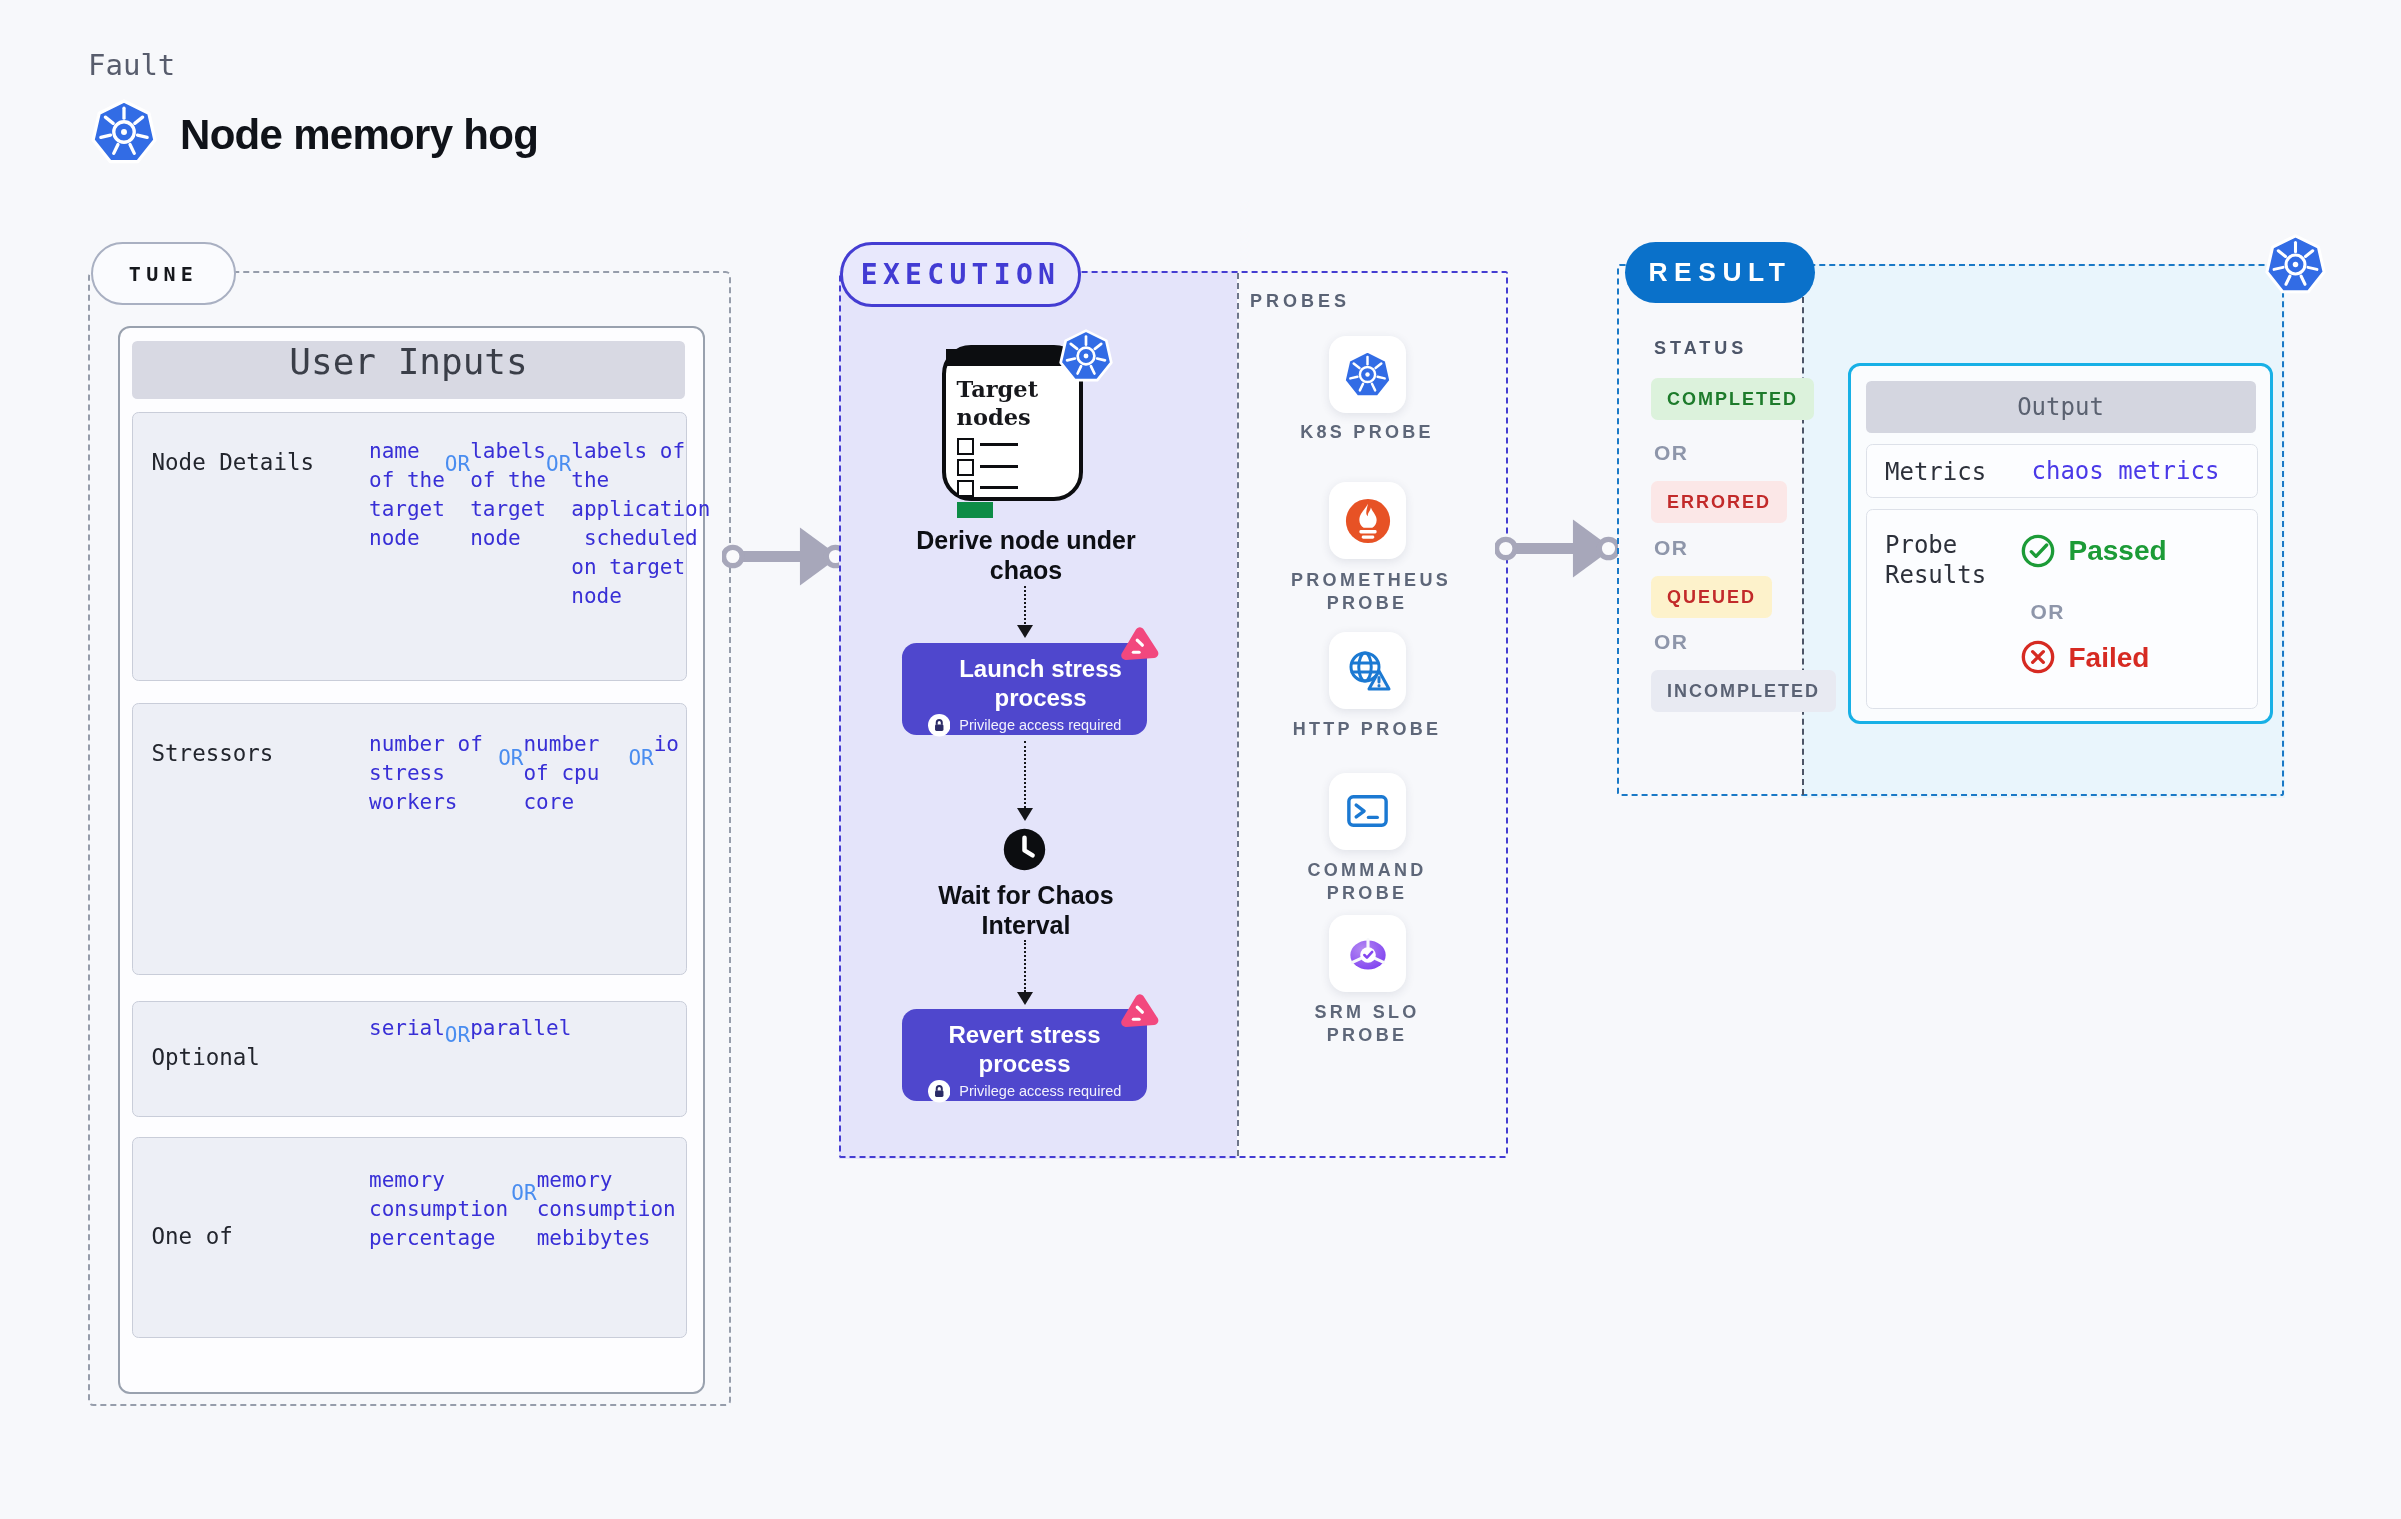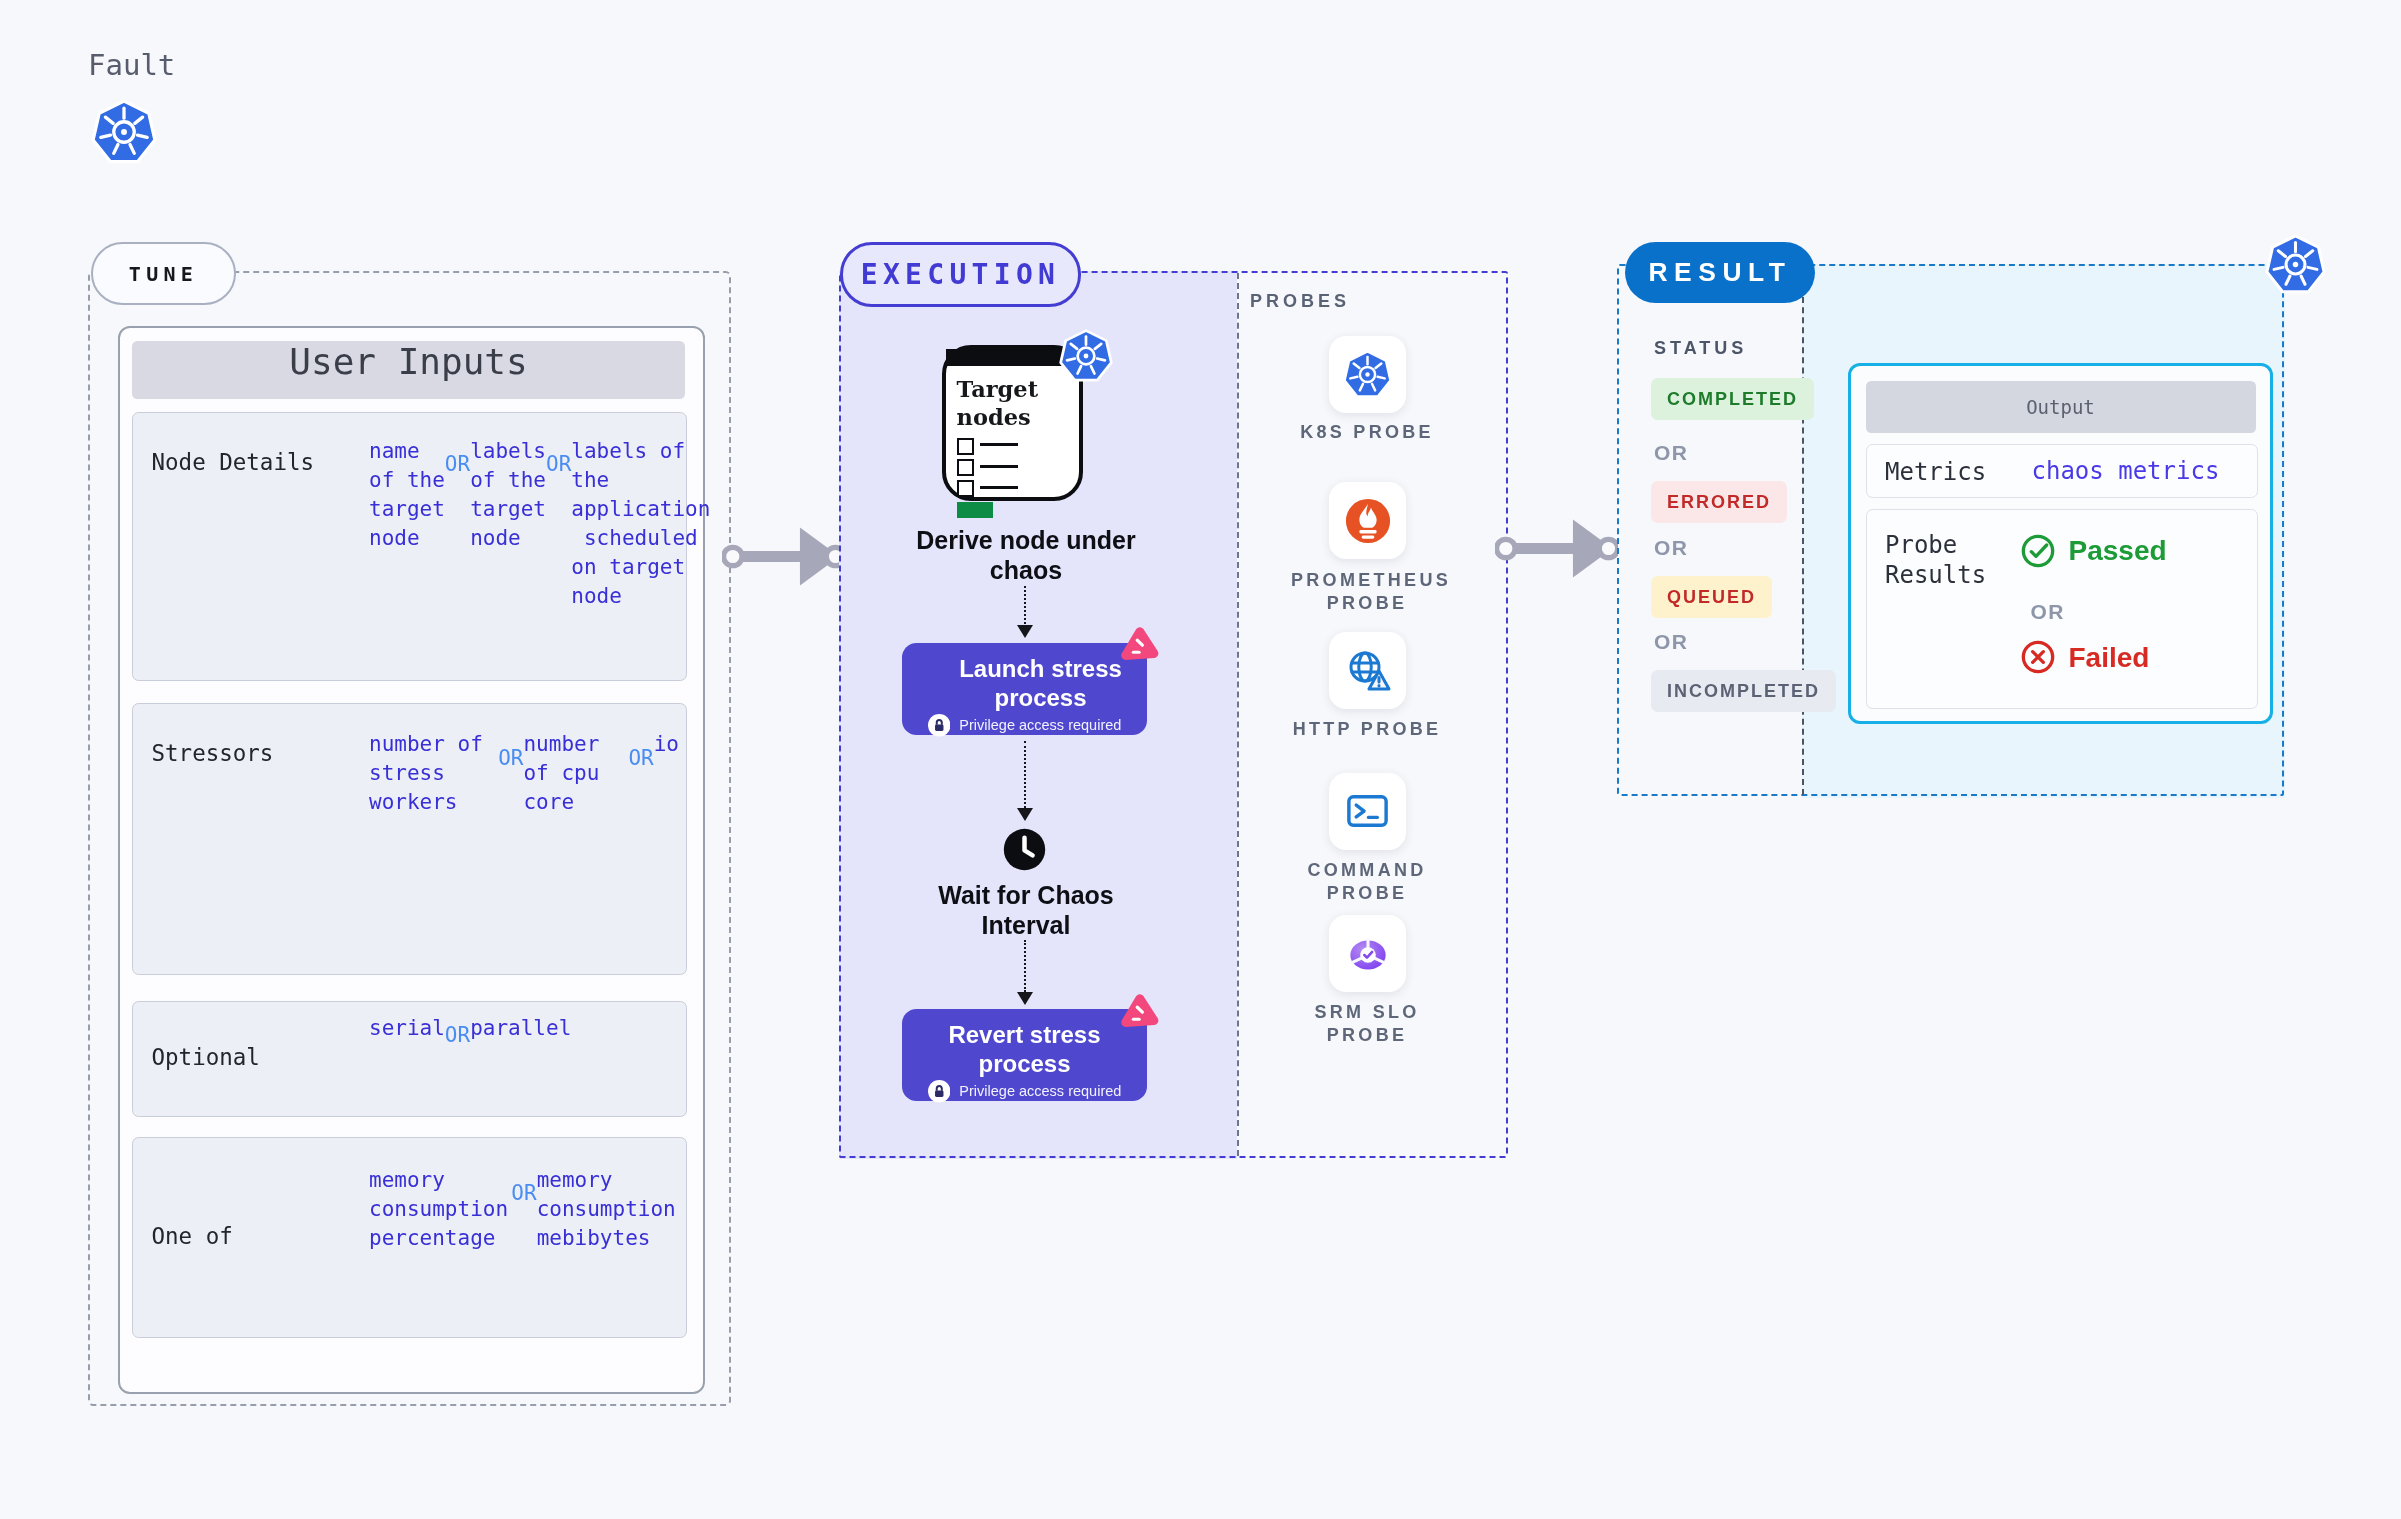--- a/index.html
+++ b/index.html
@@ -64,21 +64,21 @@
   
   .status-badge{display:inline-block;font-size:18px;font-weight:bold;letter-spacing:2px;
                 border-radius:6.6px;padding:10.6px 16px;}
   .b-green{background:#dcf2dc;color:#1d7b2b;}
   .b-red{background:#fbe7e7;color:#c22a2a;}
   .b-yellow{background:#fdf2cb;color:#c22a2a;}
   .b-gray{background:#e8eaf2;color:#5a6274;}
   .or-gray{font-size:21px;color:#8e96aa;font-weight:bold;letter-spacing:1.3px;}
   .output-box{background:#fafcfe;border:3.3px solid #17b0e6;border-radius:12px;}
   .output-header{background:#d4d6e0;border-radius:5.3px;display:flex;align-items:center;justify-content:center;
-                 font-family:"DejaVu Sans Mono",monospace;font-size:19px;color:#5a6170;}
+                 font-family:"DejaVu Sans Mono",monospace;font-size:24px;color:#5a6170;}
   .output-row{background:#fcfdff;border:1.3px solid #dde1e9;border-radius:6.6px;}
   .out-label{font-family:"DejaVu Sans Mono",monospace;font-size:24px;line-height:30px;color:#2c303a;}
   .out-value{font-family:"DejaVu Sans Mono",monospace;font-size:24px;color:#4a39e8;}
   .passed-text{font-size:28px;font-weight:bold;color:#1c9b37;}
   .failed-text{font-size:28px;font-weight:bold;color:#d62a22;}
 </style>
 </head>
 <body>
 
 <div id="canvas">
@@ -155,20 +155,21 @@
         <stop offset="0%" stop-color="#b489f2"></stop>
         <stop offset="100%" stop-color="#7a3bf0"></stop>
       </radialGradient>
     </defs>
   </svg>
 
   <div class="abs fault-eyebrow" style="left:88px;top:48px;">Fault</div>
   <svg class="abs" style="left:91px;top:99px;" width="66" height="66" viewBox="0 0 100 100">
       <use href="#sym-k8s"></use>
     </svg>
+  <div class="abs page-title" style="left:180px;top:111px;">Node memory hog</div>
 
   <div class="abs tune-frame" style="left:88px;top:271px;width:639px;height:1131px;"></div>
   <div class="abs pill tune-pill" style="left:91px;top:242px;width:141px;height:59px;">
     <span>TUNE</span>
   </div>
 
   <div class="abs ui-panel" style="left:118px;top:326px;width:583px;height:1064px;"></div>
   <div class="abs ui-header" style="left:132px;top:341px;width:553px;height:58px;">
     <span>User Inputs</span>
   </div>

